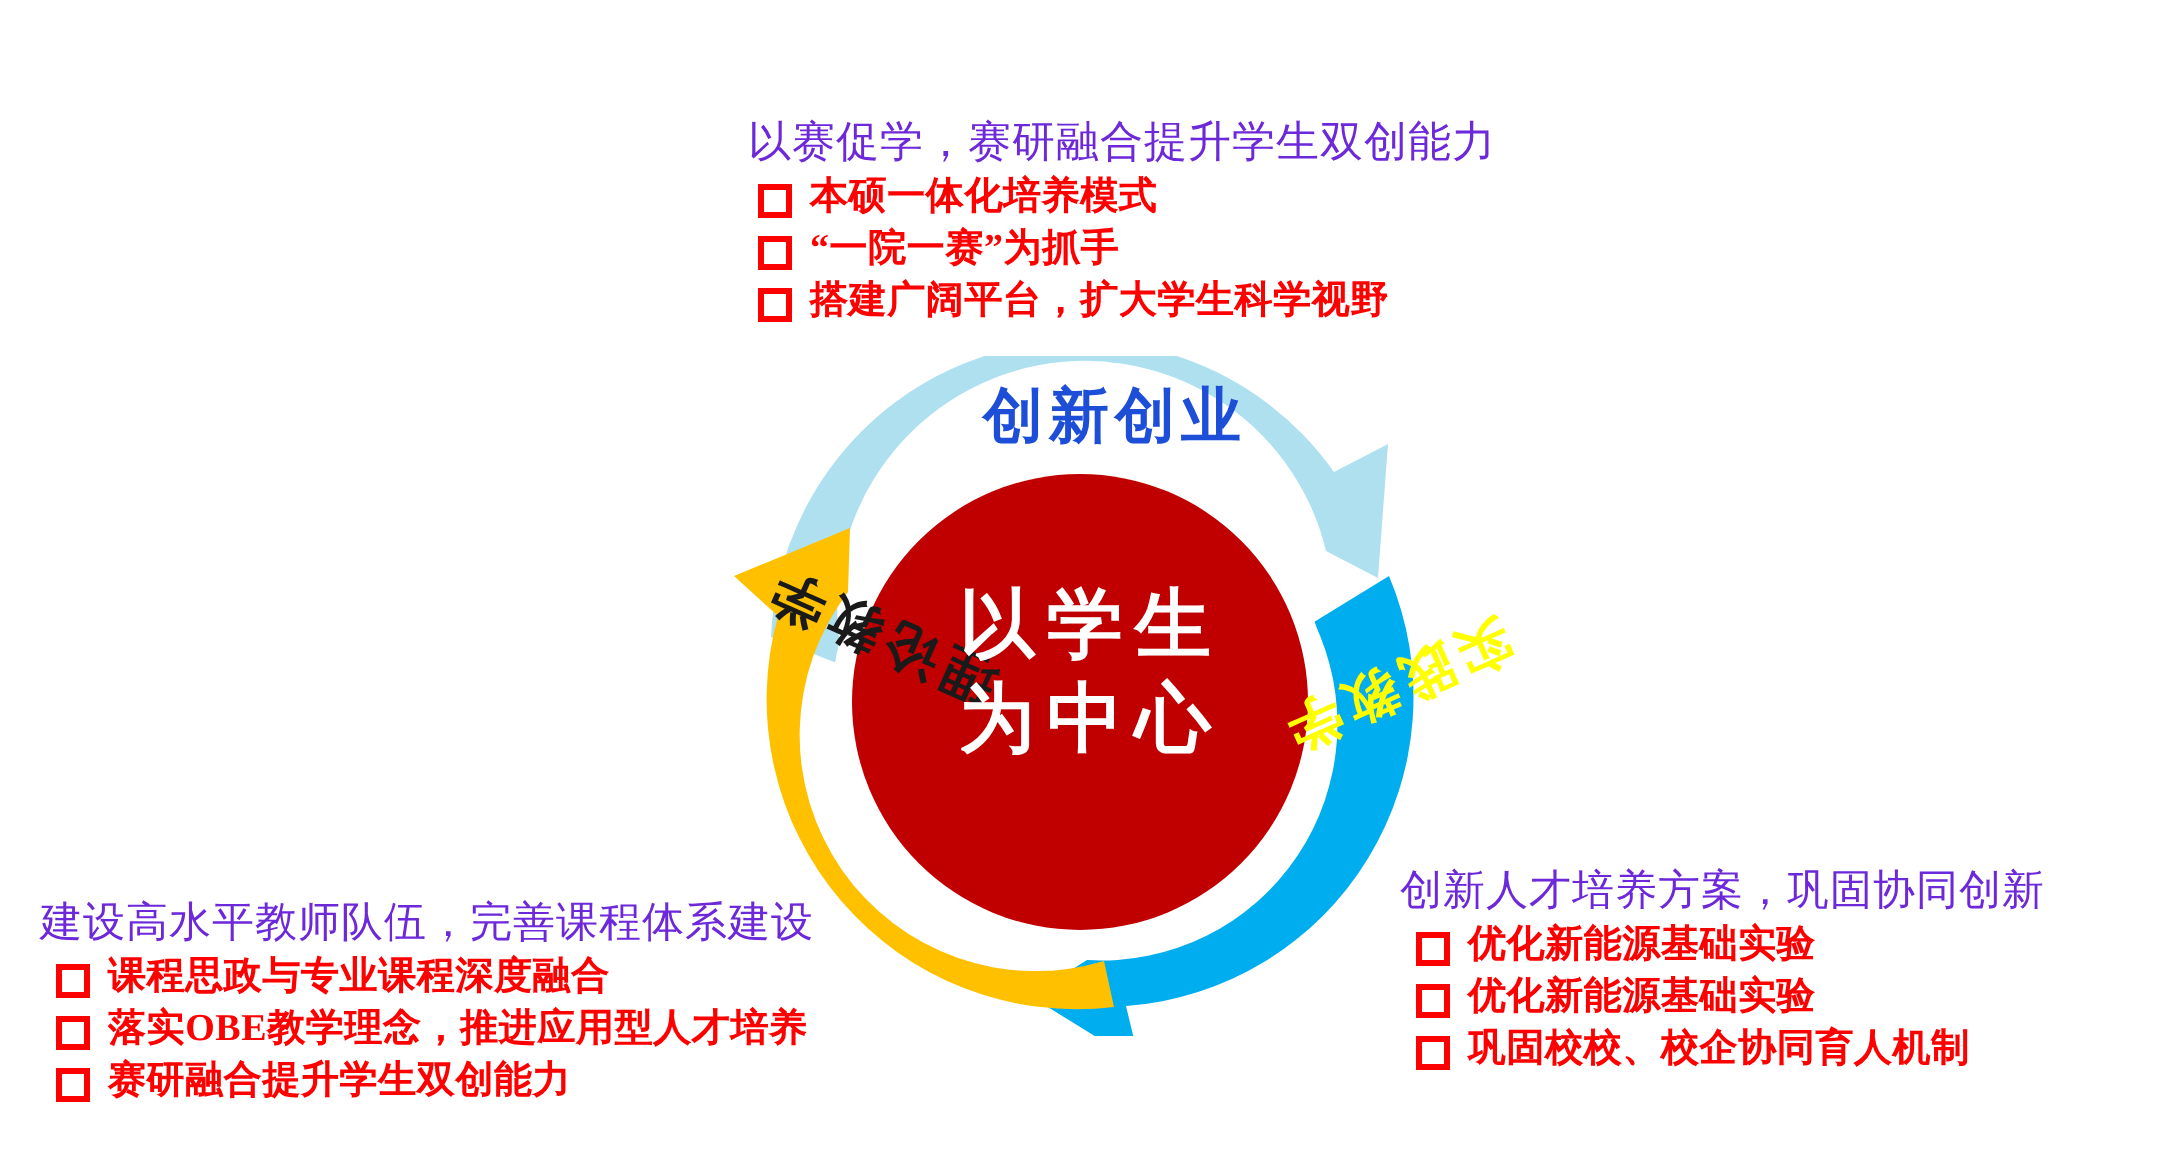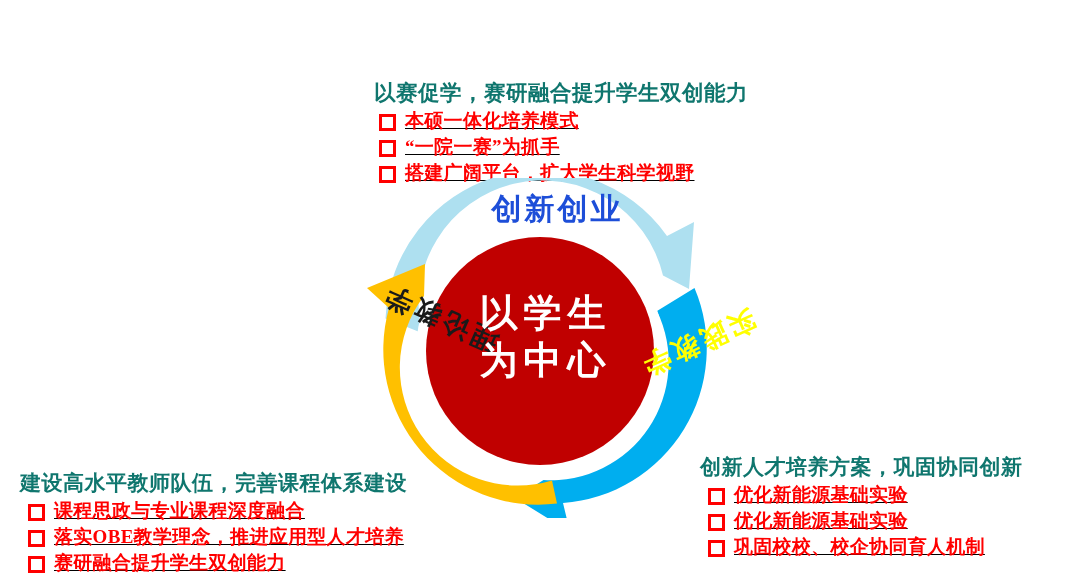--- a/index.html
+++ b/index.html
@@ -7,29 +7,28 @@
     width:1080px;height:581px;
     background:#ffffff;
     font-family:"Liberation Serif","DejaVu Serif",serif;
     overflow:hidden;position:relative;
   }
   #stage{position:absolute;left:0;top:0;width:1080px;height:581px;}
 
   
   .block{position:absolute;}
   .block .heading{
-    color:#0f766e;
-    font-weight:bold;
+    color:#6d28d9;
+    font-weight:normal;
     font-size:21px;
     line-height:26px;
     white-space:nowrap;
     letter-spacing:0.5px;
-    margin-top:22px;
-  }
-  .block ul{list-style:none;margin:0;padding:0;text-decoration:underline;}
+  }
+  .block ul{list-style:none;margin:0;padding:0;}
   .block li{
     display:flex;align-items:flex-start;
     color:#FF0000;font-weight:bold;
     font-size:19px;line-height:26px;white-space:nowrap;
     letter-spacing:0.3px;
   }
   .bullet{
     display:inline-block;
     width:11px;height:11px;
     border:3px solid #FF0000;

